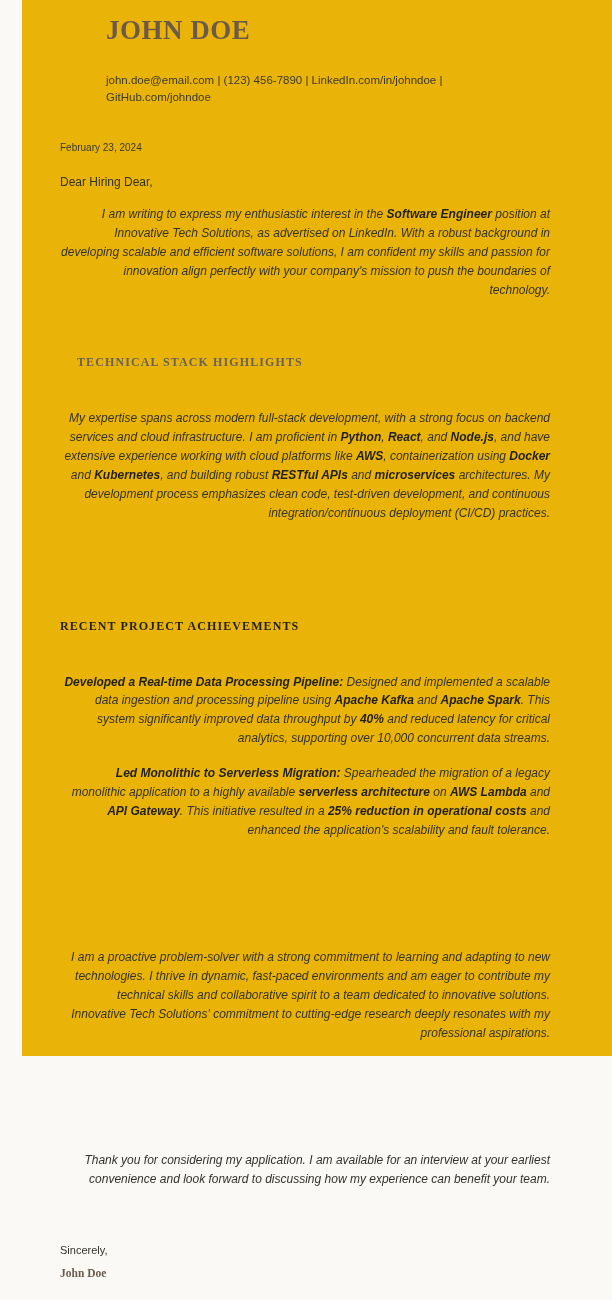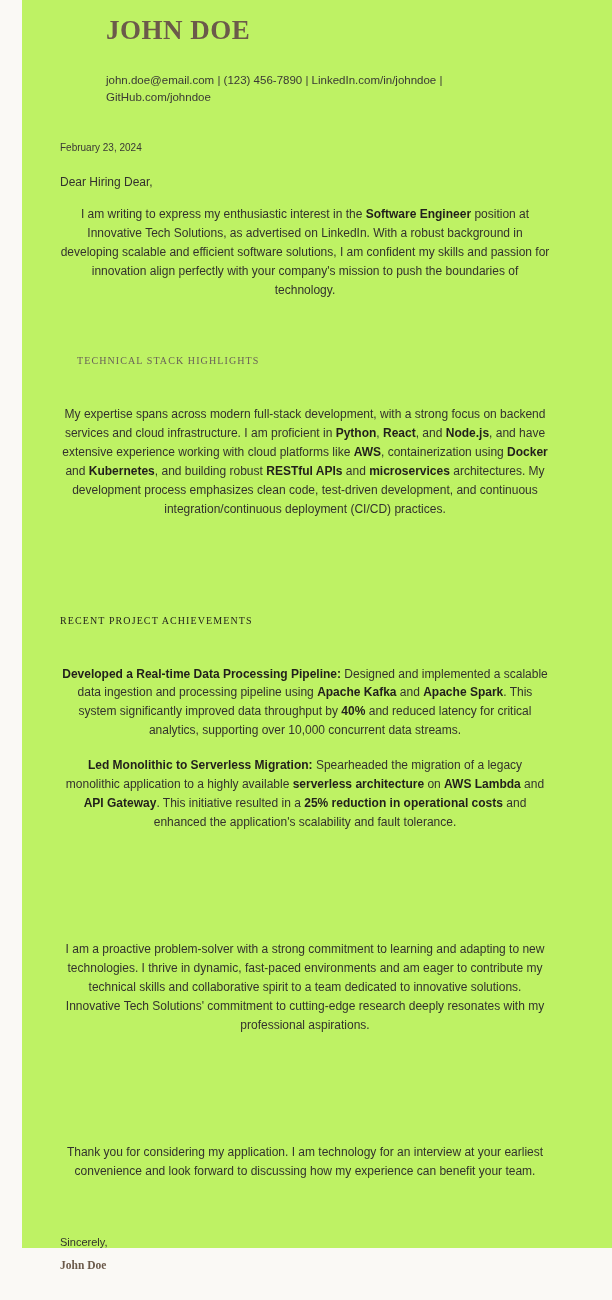--- a/index.html
+++ b/index.html
@@ -14,22 +14,22 @@
     overflow: hidden;
     position: relative;
   }
 
   
   .page {
     position: absolute;
     left: 22px;
     top: 0;
     width: 590px;
-    height: 1248px;
-    background: #bef264;
+    height: 1056px;
+    background: #eab308;
     box-sizing: border-box;
   }
 
   .content {
     position: absolute;
     left: 38px;          
     top: 0;
     width: 490px;
   }
 
@@ -77,32 +77,33 @@
     font-size: 12px;
     color: #33322d;
   }
 
   
   p.body-text {
     margin: 16px 0 0 0;
     font-size: 12px;
     line-height: 1.58;
     color: #33322d;
-    text-align: center;
+    text-align: right;
+    font-style: italic;
   }
   p.body-text b { font-weight: bold; color: #211f1b; }
 
   
   .section {
     margin-top: 0;
   }
   .section-title {
     font-family: "Liberation Serif", serif;
-    font-weight: normal;
-    font-size: 10px;
+    font-weight: bold;
+    font-size: 12px;
     letter-spacing: 1.1px;
     text-transform: uppercase;
   }
   .section-title.muted {
     color: #6a6258;
     margin-left: 17px;
   }
   .section-title.dark {
     color: #211f1b;
     margin-left: 0;
@@ -164,21 +165,21 @@
 
       <p class="body-text"><b>Led Monolithic to Serverless Migration:</b><span> Spearheaded the migration of a legacy monolithic application to a highly available </span><b>serverless architecture</b><span> on </span><b>AWS Lambda</b><span> and </span><b>API Gateway</b><span>. This initiative resulted in a </span><b>25% reduction in operational costs</b><span> and enhanced the application's scalability and fault tolerance.</span></p>
     </div>
 
     <div class="spacer-empty-section"></div>
 
     <p class="body-text">I am a proactive problem-solver with a strong commitment to learning and adapting to new technologies. I thrive in dynamic, fast-paced environments and am eager to contribute my technical skills and collaborative spirit to a team dedicated to innovative solutions. Innovative Tech Solutions' commitment to cutting-edge research deeply resonates with my professional aspirations.</p>
 
     <div class="spacer-closing"></div>
 
-    <p class="body-text">Thank you for considering my application. I am technology for an interview at your earliest convenience and look forward to discussing how my experience can benefit your team.</p>
+    <p class="body-text">Thank you for considering my application. I am available for an interview at your earliest convenience and look forward to discussing how my experience can benefit your team.</p>
 
     <div class="spacer-sign"></div>
 
     <div class="sign-off">Sincerely,</div>
     <div class="signature">John Doe</div>
 
   </div>
 </div>
 
 </body></html>

